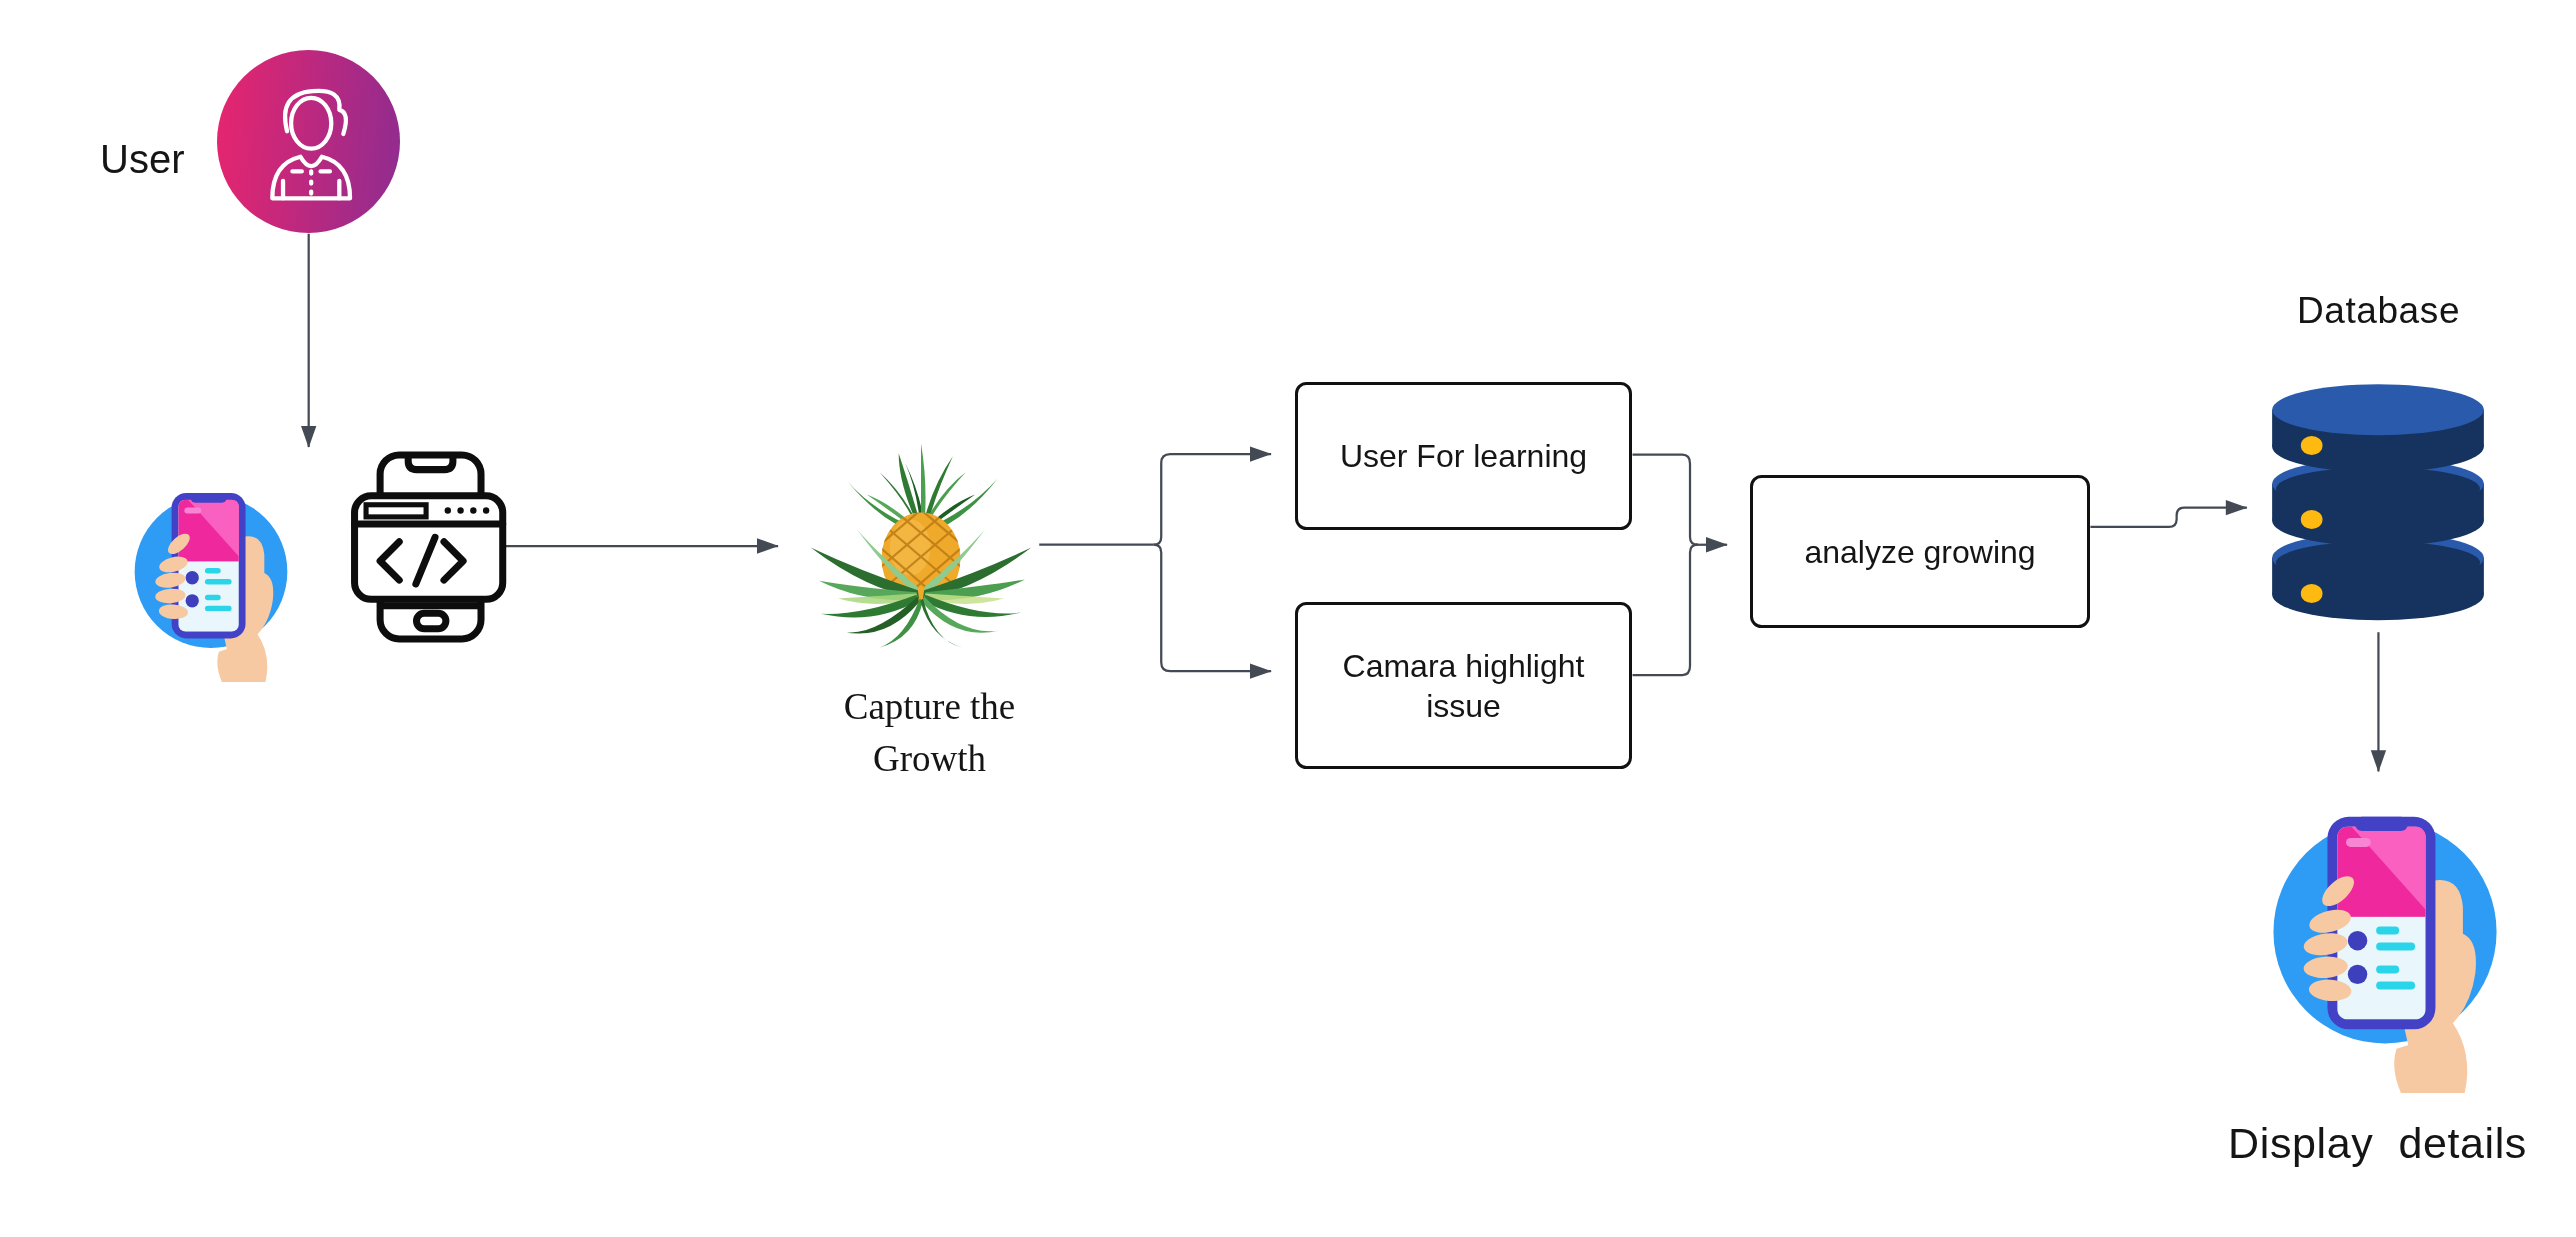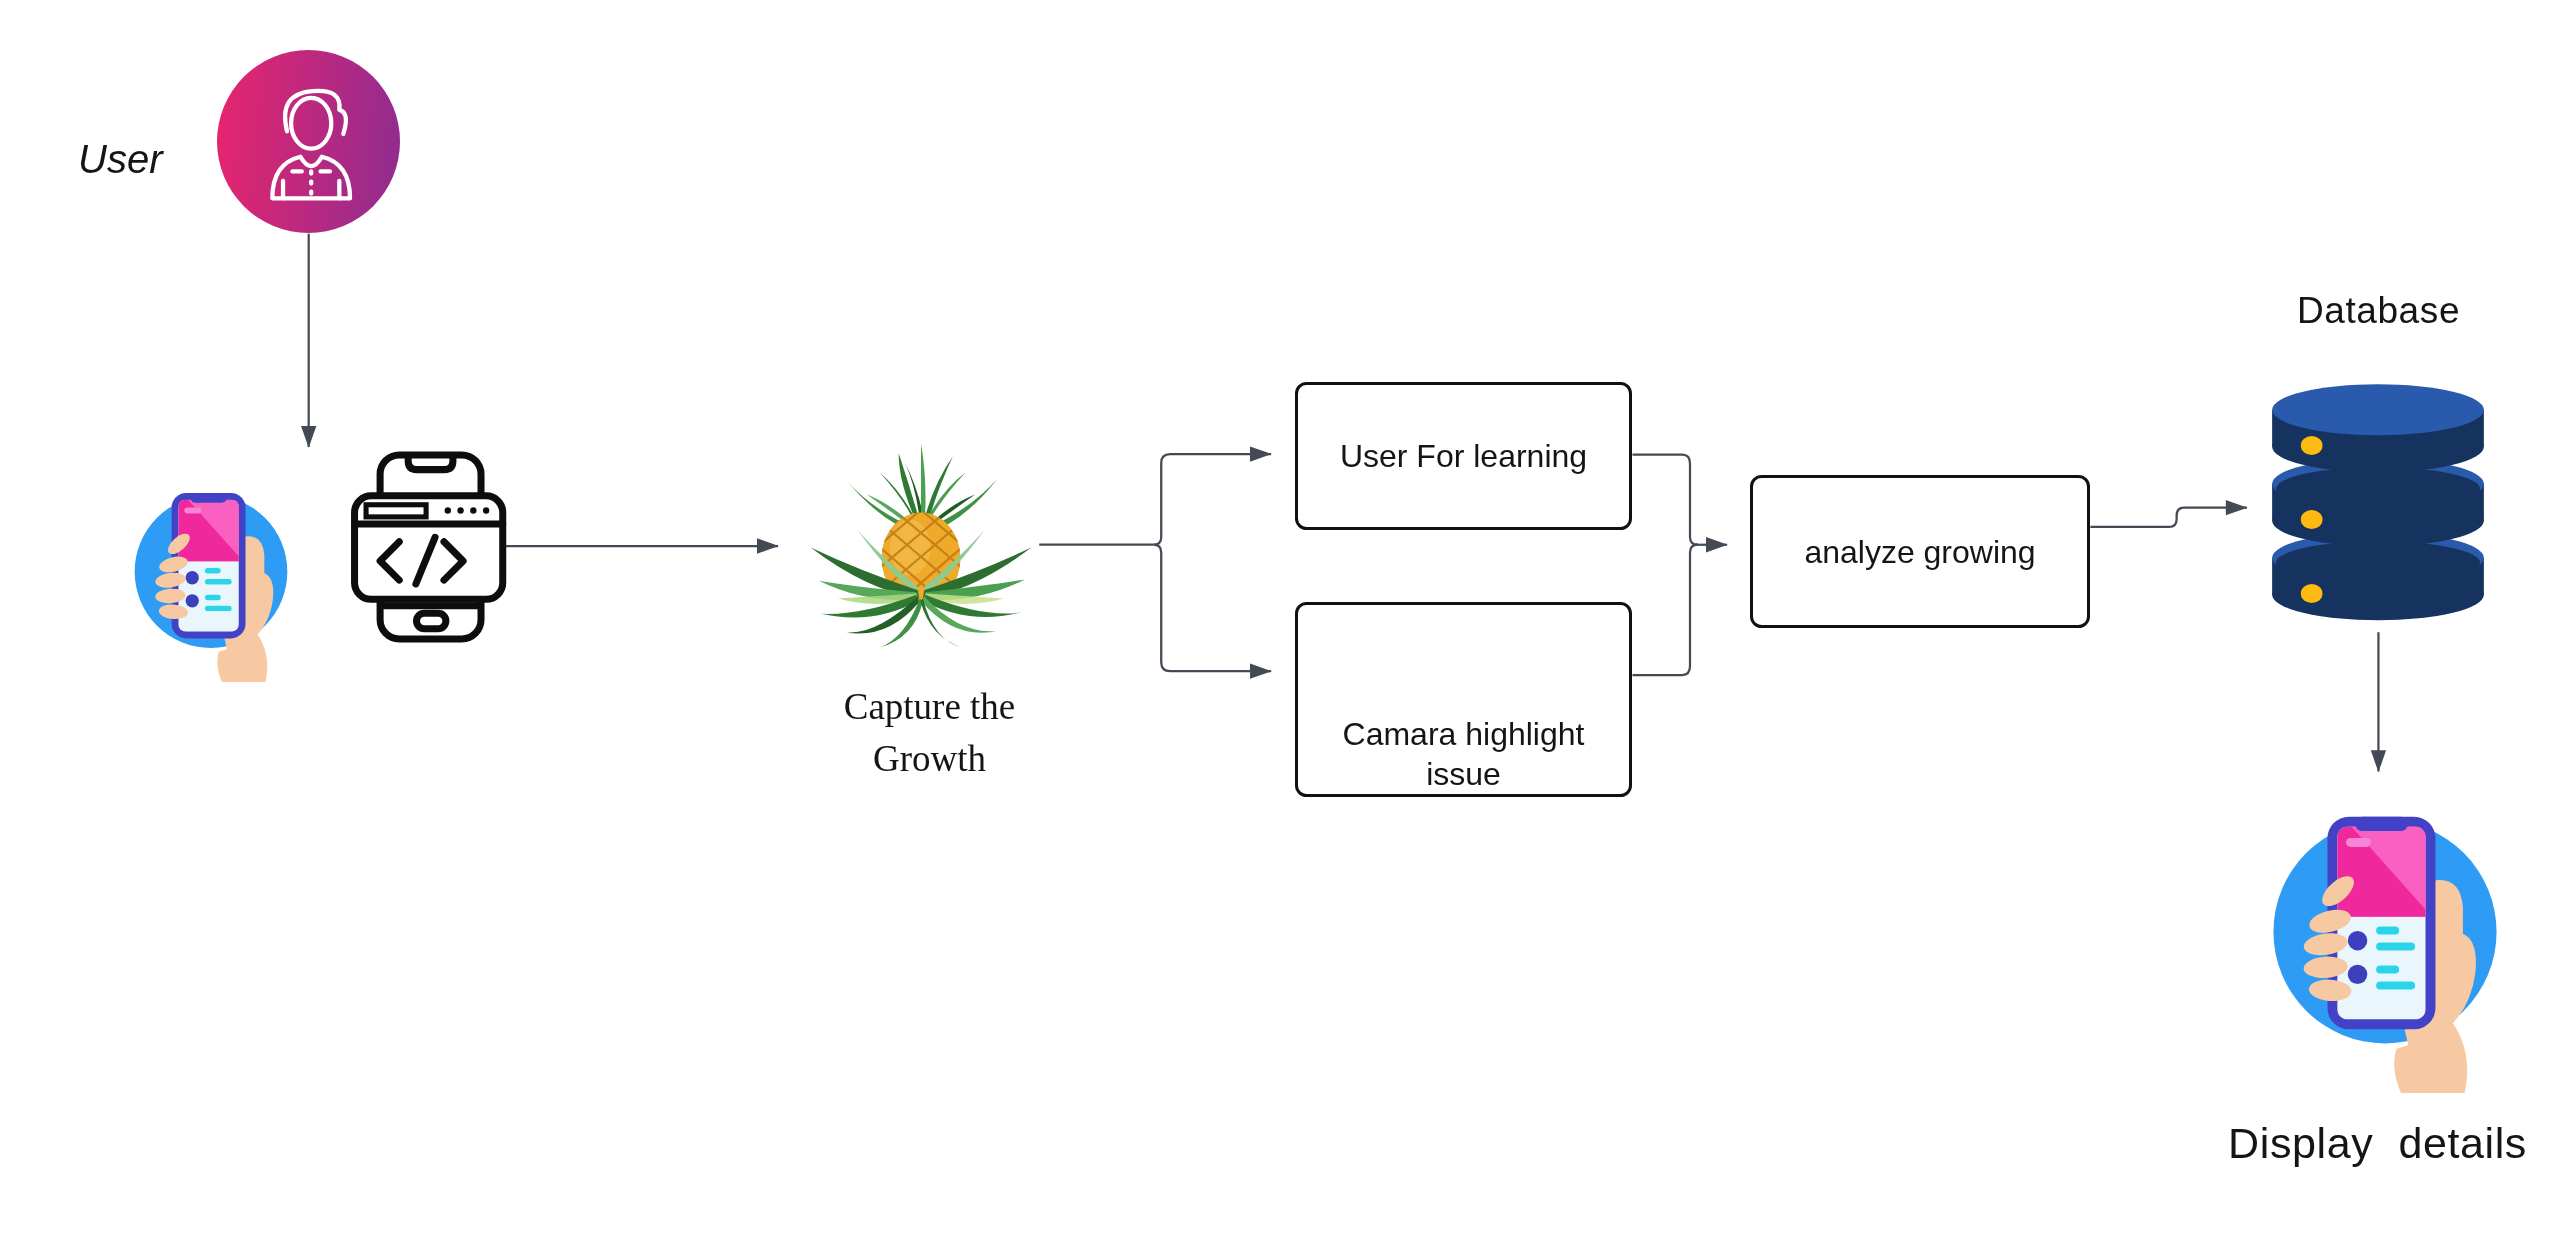--- a/index.html
+++ b/index.html
@@ -83,21 +83,21 @@
     <path class="conn" d="M1627,853 H1806"></path>
     <path class="conn" d="M1806,853 Q1818,853 1818,841 V725 Q1818,711 1832,711 H1990" marker-end="url(#arr)"></path>
     <path class="conn" d="M1806,853 Q1818,853 1818,865 V1037 Q1818,1051 1832,1051 H1990" marker-end="url(#arr)"></path>
     <path class="conn" d="M2556,712 H2634 Q2646,712 2646,726 V841 Q2646,853 2658,853"></path>
     <path class="conn" d="M2556,1057 H2634 Q2646,1057 2646,1043 V865 Q2646,853 2658,853"></path>
     <path class="conn" d="M2656,853 H2704" marker-end="url(#arr)"></path>
     <path class="conn" d="M3273,825 H3396 Q3408,825 3408,813 V807 Q3408,795 3420,795 H3518" marker-end="url(#arr)"></path>
     <path class="conn" d="M3724,990 V1208" marker-end="url(#arr)"></path>
   </svg>
 
-  <div class="abs label-left" style="left:78px;top:137px;width:128px;font-style:italic;">User</div>
+  <div class="abs label-left" style="left:100px;top:137px;width:128px;">User</div>
 
   <div class="abs avatar" style="left:217px;top:50px;width:183px;height:183px;">
     <svg width="121" height="134" viewBox="0 0 90 100">
       <path class="person-stroke" d="M29,42 Q22,14 48,12 Q70,10 68,26 Q76,28 71,44"></path>
       <ellipse class="person-stroke" cx="47" cy="36" rx="15" ry="19"></ellipse>
       <path class="person-stroke" d="M18,92 Q18,66 39,61 Q43,68 47,68 Q51,68 55,61 Q76,66 76,92 Z"></path>
       <path class="person-stroke" d="M26,79 L26,92 M68,79 L68,92"></path>
       <path class="person-stroke" d="M33,72 H40 M54,72 H61"></path>
       <path class="person-stroke" d="M47,72 V90" stroke-dasharray="1.5,6"></path>
     </svg>
@@ -171,21 +171,21 @@
 
   <div class="abs label" style="left:802px;top:681px;width:255px;font-family:Liberation Serif, serif;">
     <div>Capture the</div>
     <div>Growth</div>
   </div>
 
   <div class="node-box" style="left:1295px;top:382px;width:337px;height:148px;">
     <span>User For learning</span>
   </div>
 
-  <div class="node-box" style="left:1295px;top:602px;width:337px;height:195px;align-items:flex-end;">
+  <div class="node-box" style="left:1295px;top:602px;width:337px;height:167px;">
     <span>Camara highlight issue</span>
   </div>
 
   <div class="node-box" style="left:1750px;top:464px;width:340px;height:153px;margin-top:11px;">
     <span>analyze growing</span>
   </div>
 
   <div class="abs label" style="left:2247px;top:285px;width:263px;letter-spacing:0.6px;">Database</div>
 
   <svg class="abs" style="left:2272px;top:383px" width="212" height="250" viewBox="0 0 332 392">

